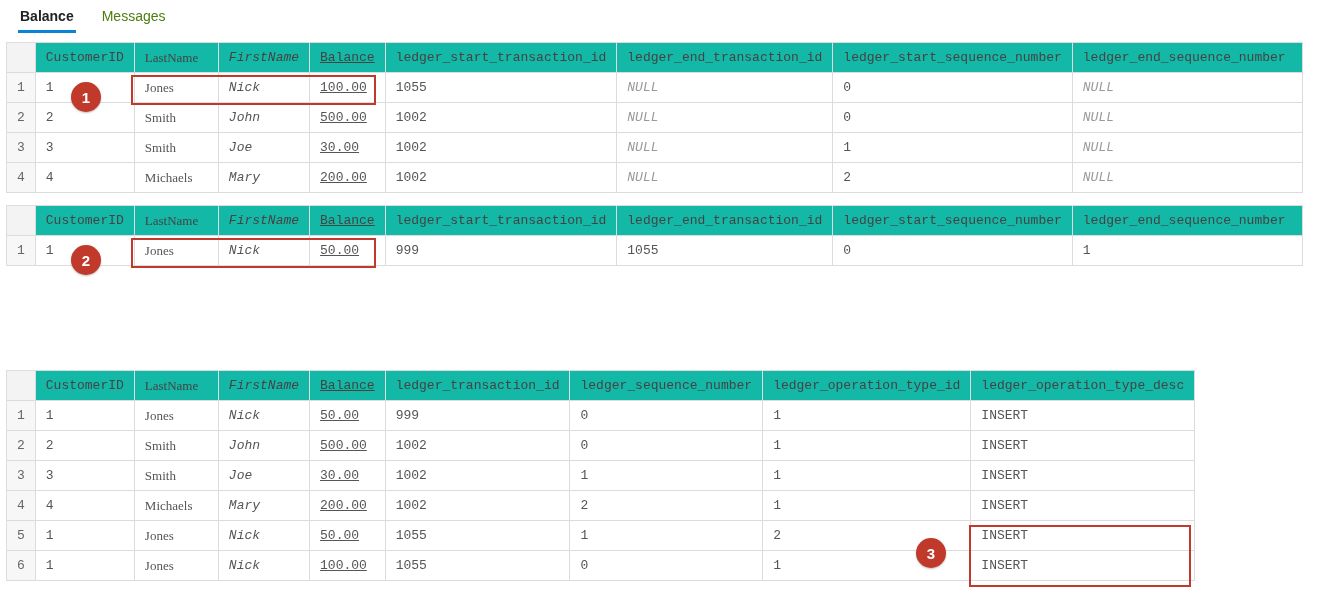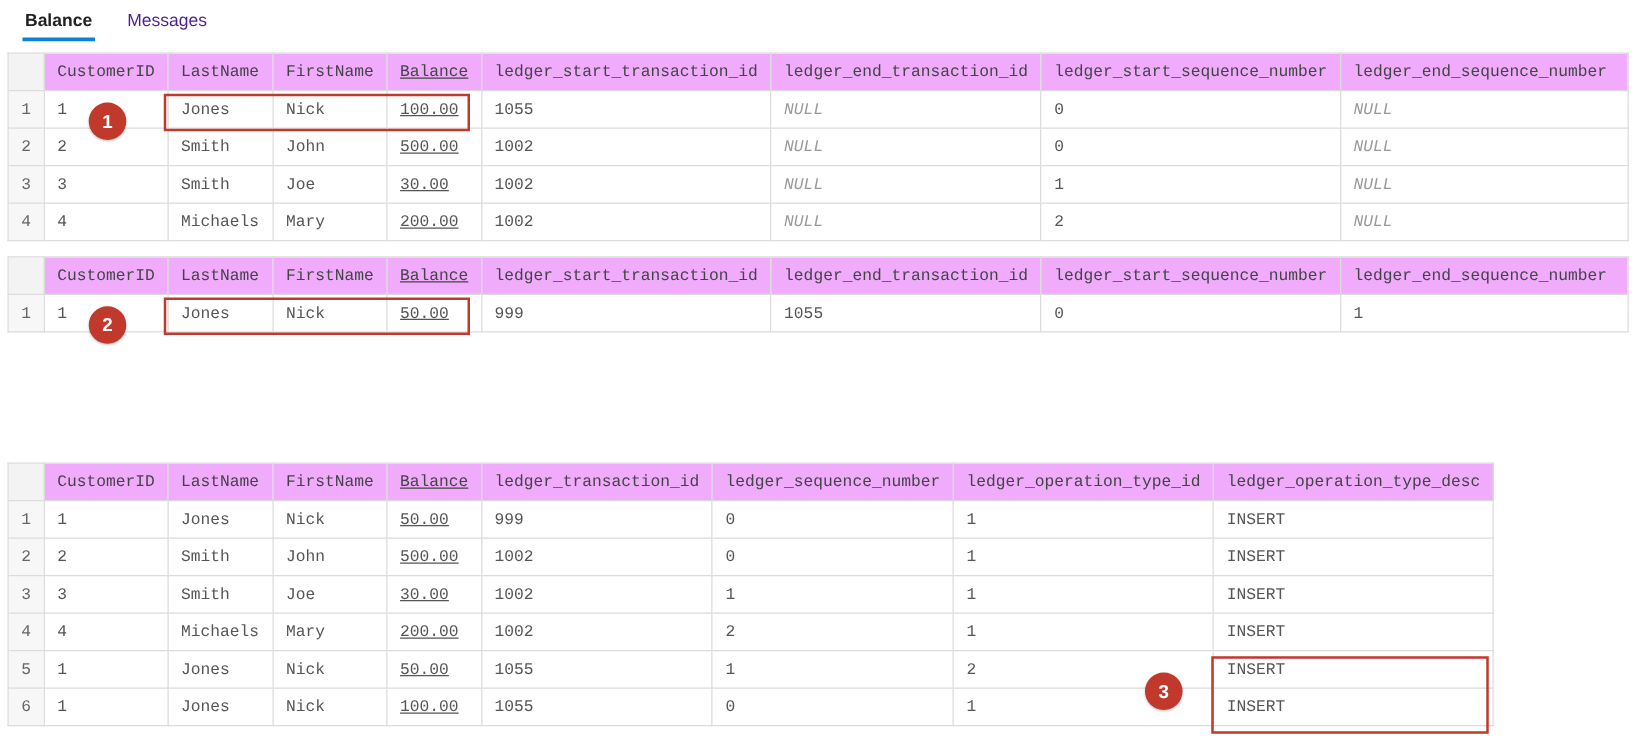--- a/index.html
+++ b/index.html
@@ -15,21 +15,21 @@
     overflow: hidden;
   }
   .tabs {
     display: flex;
     gap: 24px;
     padding: 4px 18px 0 18px;
     border-bottom: 1px solid #fff;
   }
   .tab {
     padding: 4px 2px 6px 2px;
-    color: #4c1d95;
+    color: #4d7c0f;
     cursor: pointer;
     font-size: 14px;
   }
   .tab.active {
     color: #222;
     font-weight: 600;
     border-bottom: 3px solid #0a84d6;
   }
   .grid-wrap {
     margin: 8px 0 12px 0;
@@ -43,21 +43,21 @@
     margin-left: 6px;
   }
   table.resgrid th, table.resgrid td {
     border: 1px solid #dcdcdc;
     padding: 6px 10px;
     text-align: left;
     white-space: nowrap;
     height: 30px;
   }
   table.resgrid thead th {
-    background: #f0abfc;
+    background: #14b8a6;
     font-weight: normal;
     color: #444;
   }
   table.resgrid tbody td {
     background: #fff;
   }
   table.resgrid th.rownum-head {
     width: 28px;
     min-width: 28px;
     background: #f3f3f3;
@@ -69,22 +69,22 @@
     width: 28px;
     min-width: 28px;
   }
   .nullval {
     color: #999;
     font-style: italic;
     text-align: right;
   }
   
   .col-custid { min-width: 90px; }
-  .col-last   { min-width: 84px; }
-  .col-first  { min-width: 80px; }
+  .col-last   { min-width: 84px; font-family: Liberation Serif, serif; }
+  .col-first  { min-width: 80px; font-style: italic; }
   .col-bal    { min-width: 70px; text-decoration: underline; }
   .col-ltstart{ min-width: 230px; margin-top: 24px; }
   .col-ltend  { min-width: 208px; }
   .col-lsstart{ min-width: 238px; }
   .col-lsend  { min-width: 230px; }
   .col-ltid   { min-width: 172px; }
   .col-lseq   { min-width: 190px; }
   .col-lopid  { min-width: 200px; }
   .col-lopdesc{ min-width: 210px; margin-top: 31px; }
 

